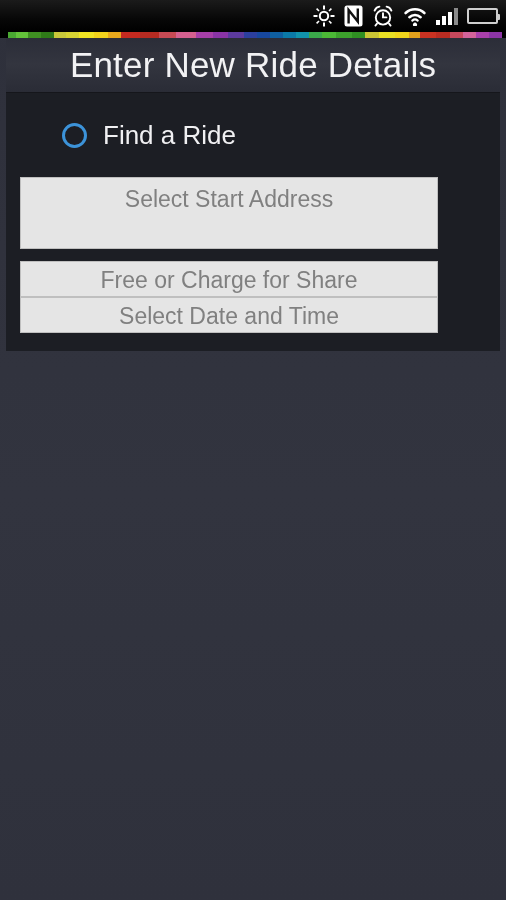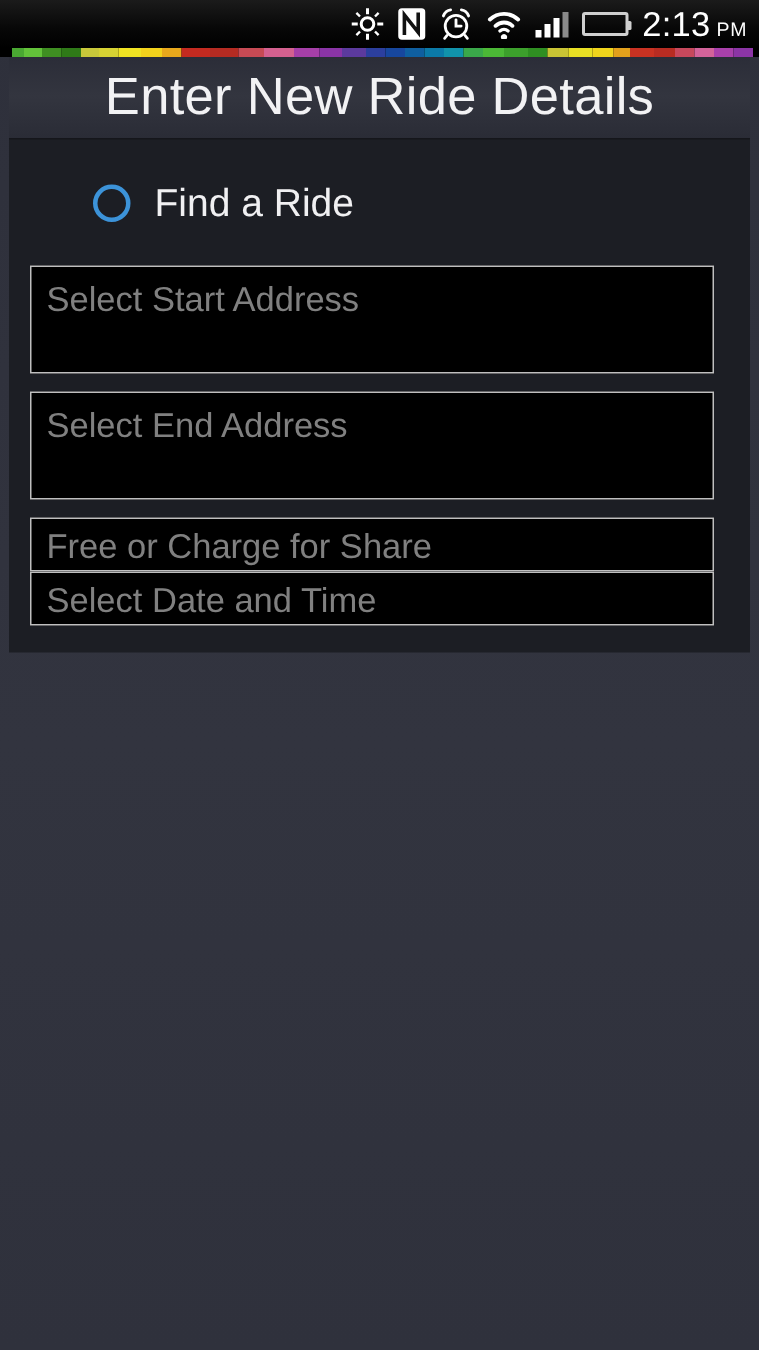--- a/index.html
+++ b/index.html
@@ -161,31 +161,32 @@
   .radio-label {
     color: #f0f0f2;
     font-size: 26px;
     margin-left: 18px;
     white-space: nowrap;
   }
   .radio-group.second { margin-left: 30px; }
   .radio-group.second .radio-label { margin-left: 16px; text-align: right; }
 
   .field {
-    background: #000000;
+    background: #e5e5e5;
     border: 1px solid #bfbfbf;
     box-sizing: border-box;
-    width: 456px;
+    width: 418px;
     margin: 0 0 12px 6px;
     padding: 6px 10px 0 10px;
     color: #808080;
     font-size: 23px;
     line-height: 30px;
     overflow: hidden;
     cursor: text;
+    text-align: center;
   }
   .field.tall { height: 72px; }
   .field.short { height: 36px; padding-top: 3px; }
   .field.short.last { margin-bottom: 0; }
 
   .submit-row {
     display: flex;
     justify-content: center;
     align-items: center;
     height: 76px;
@@ -261,24 +262,20 @@
           <i class="b2"></i>
           <i class="b3"></i>
           <i class="b4"></i>
       </span>
 
       <span class="sb-icon battery">
         <span class="fill" style="width: 88%;"></span>
       </span>
     </div>
 
-    <div class="clock">
-      <span>2:13</span>
-      <span class="ampm">PM</span>
-    </div>
   </div>
 
   <div class="color-stripe">
       <span style="background: rgb(0, 0, 0); width: 1.51057%;"></span>
       <span style="background: rgb(74, 168, 50); width: 1.66163%;"></span>
       <span style="background: rgb(99, 194, 58); width: 2.26586%;"></span>
       <span style="background: rgb(63, 143, 34); width: 2.71903%;"></span>
       <span style="background: rgb(47, 122, 24); width: 2.56798%;"></span>
       <span style="background: rgb(200, 200, 58); width: 2.26586%;"></span>
       <span style="background: rgb(214, 210, 51); width: 2.56798%;"></span>
@@ -324,21 +321,20 @@
 
       <div class="radio-row">
         <div class="radio-group second">
           <span class="radio-dot"></span>
           <span class="radio-label">Find a Ride</span>
         </div>
       </div>
 
       <div class="field tall">Select Start Address</div>
 
-      <div class="field tall">Select End Address</div>
 
       <div class="field short last">Free or Charge for Share</div>
 
       <div class="field short">Select Date and Time</div>
 
 
     </div>
   </div>
 
 </div>

